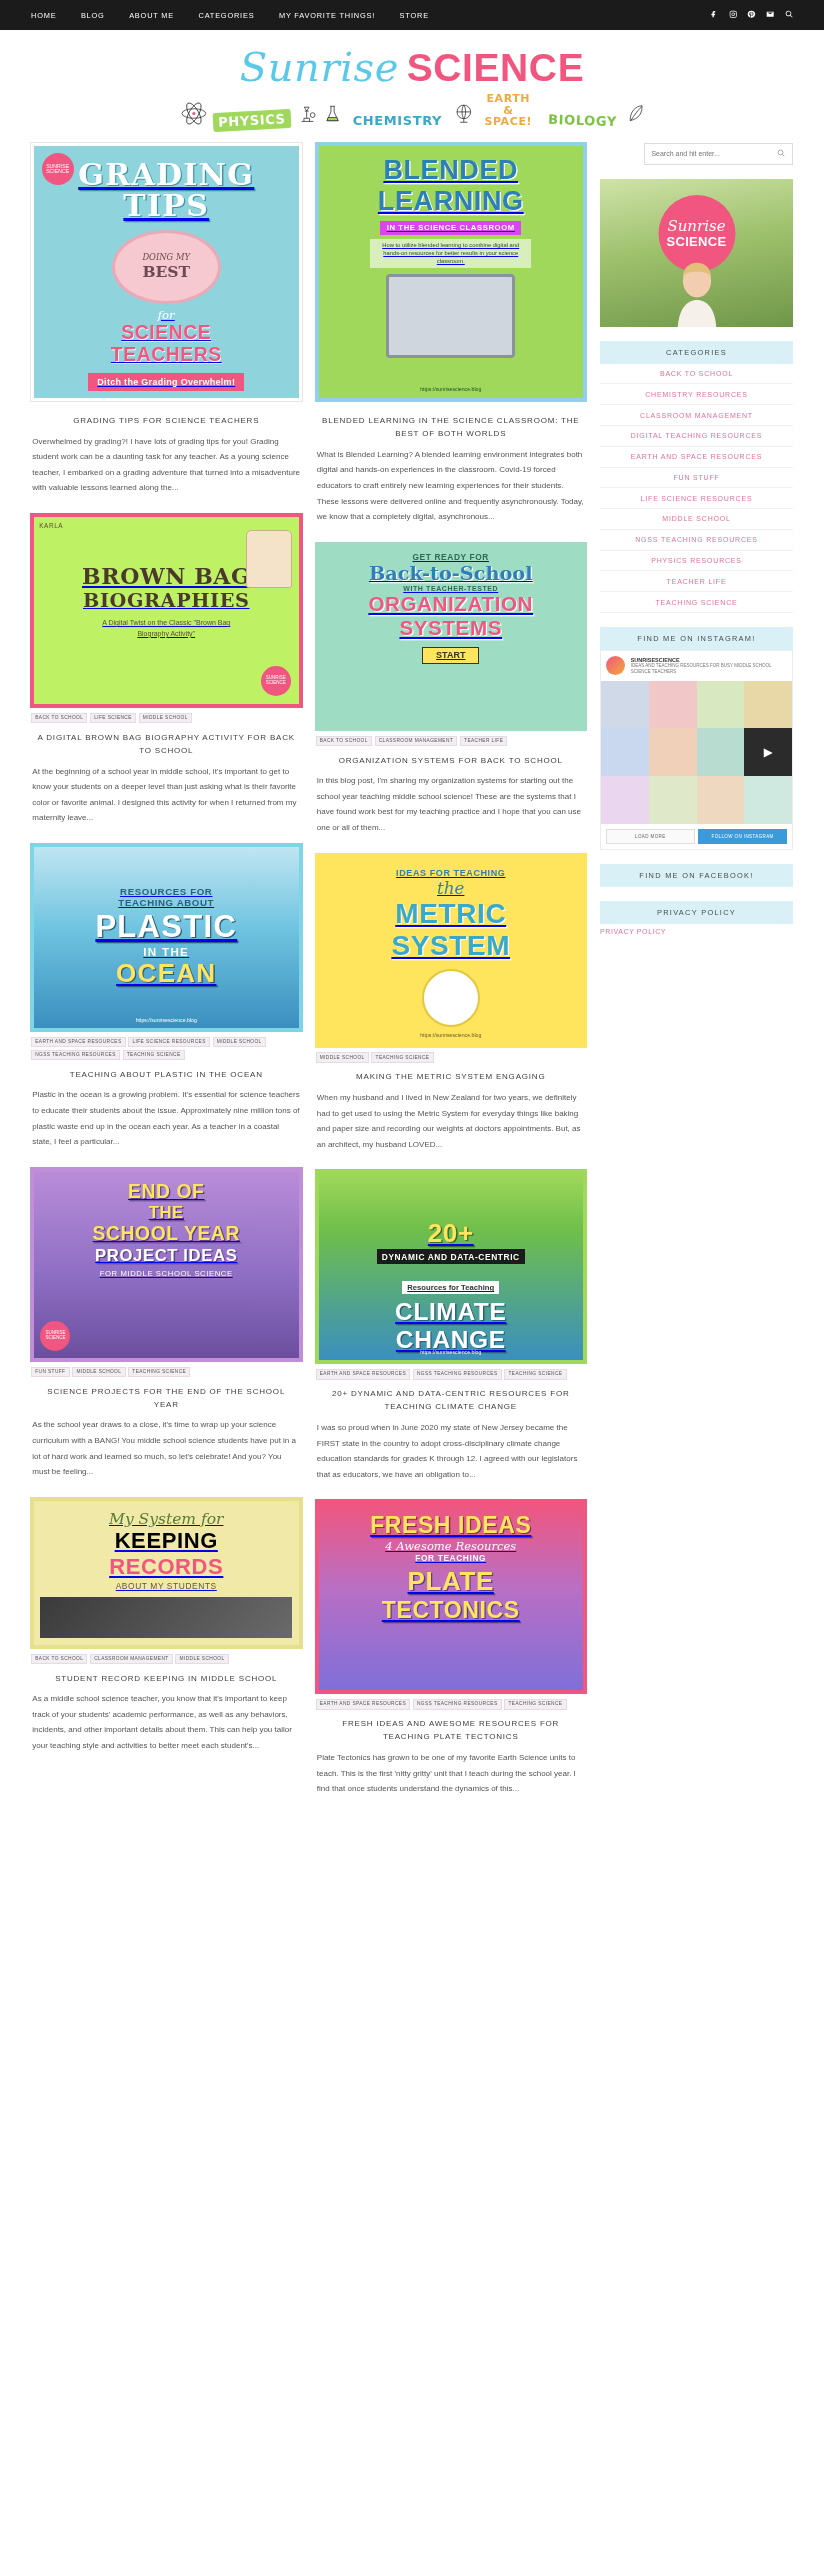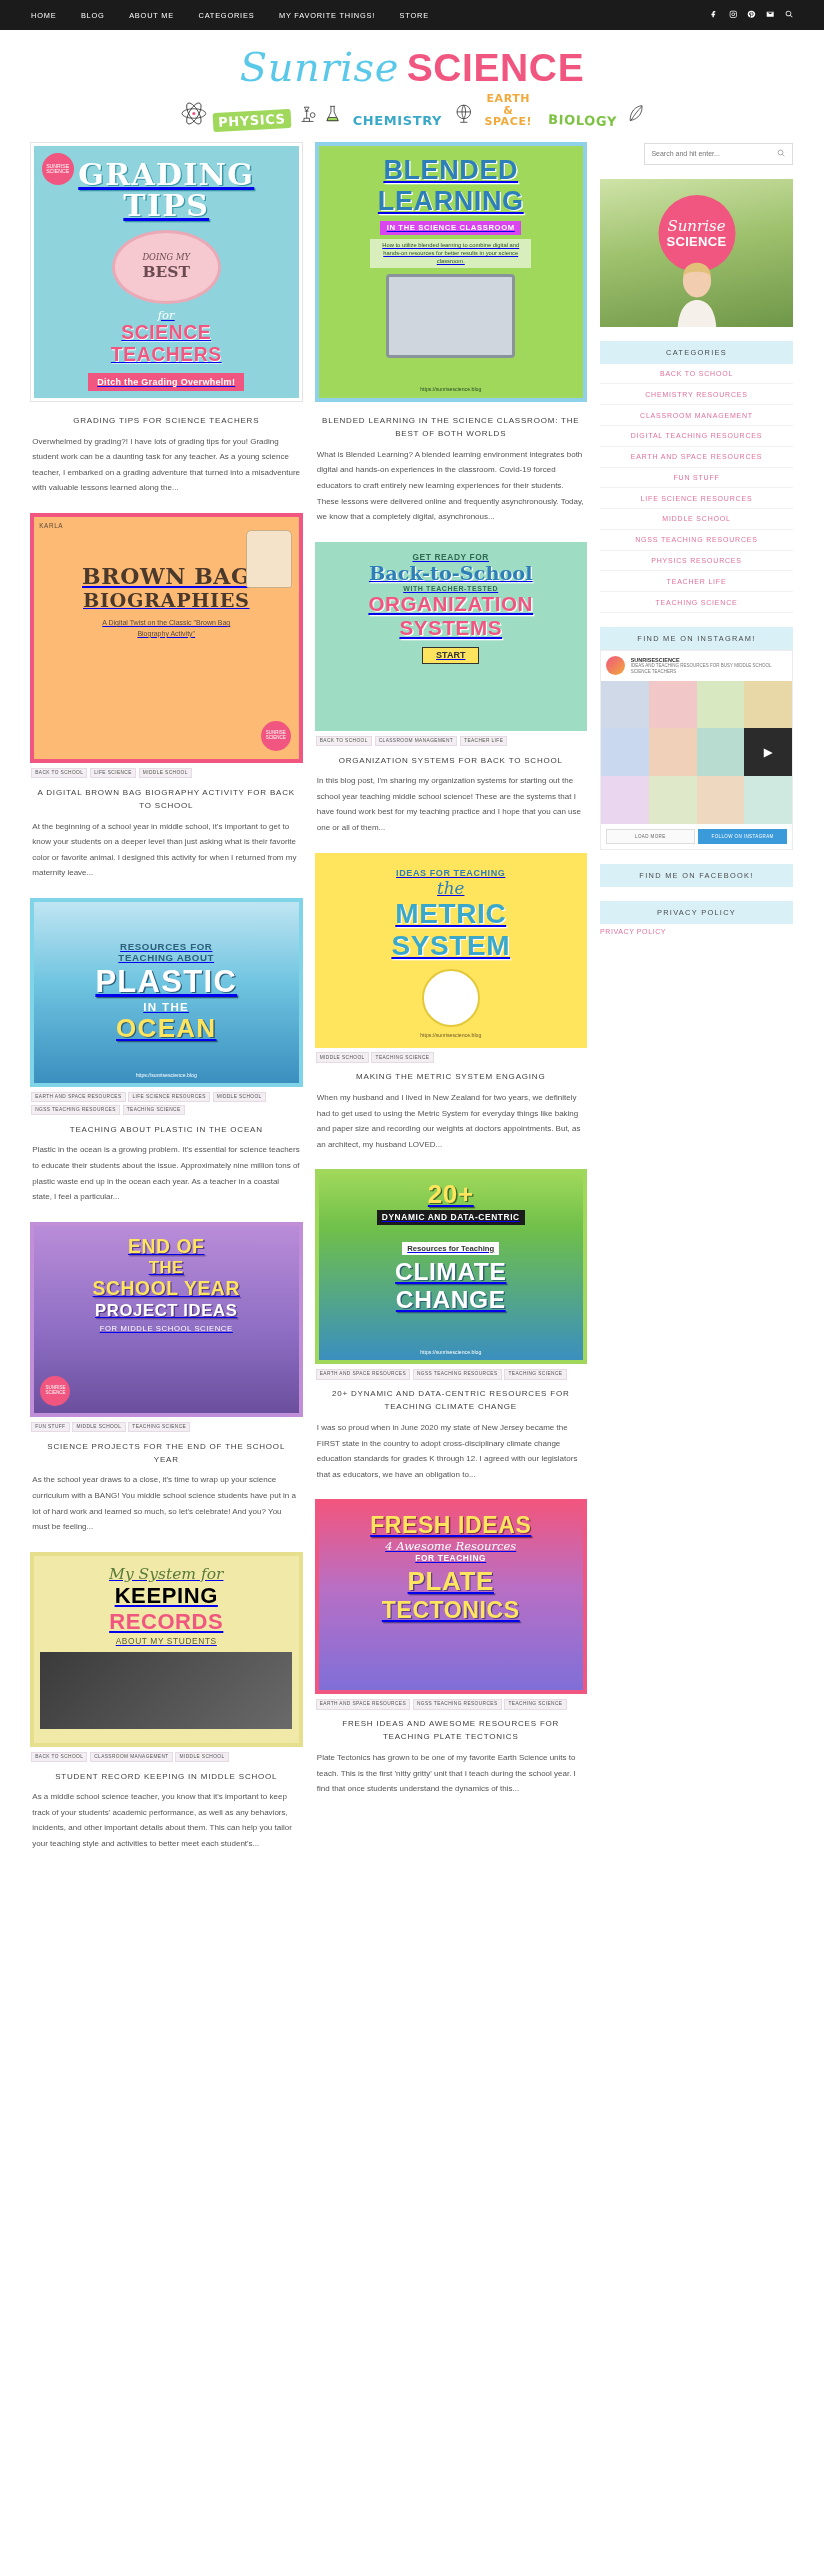--- a/index.html
+++ b/index.html
@@ -338,21 +338,21 @@
               <span style="display:block;font-weight:bold;font-size:19.3px;color:#f0567f;letter-spacing:0.6px;text-shadow:0.6px 0.6px 0 #fff">TEACHERS</span>
               <span style="display:block;margin-top:7.7px;background:#f0567f;color:#fff;font-weight:bold;font-size:9px;padding:3.9px 9px;letter-spacing:0.3px">Ditch the Grading Overwhelm!</span>
             </span>
           </a>
           <div class="tags"></div>
           <a class="post-title" href="#">GRADING TIPS FOR SCIENCE TEACHERS</a>
           <p class="excerpt">Overwhelmed by grading?! I have lots of grading tips for you! Grading student work can be a daunting task for any teacher. As a young science teacher, I embarked on a grading adventure that turned into a misadventure with valuable lessons learned along the...</p>
         </article>
 
         <article class="post">
-          <a class="thumb" href="#" style="height:248px;background:#fdba74;border-color:#f0567f;outline-color:#f0567f">
+          <a class="thumb" href="#" style="height:193px;background:#bef264;border-color:#f0567f;outline-color:#f0567f">
             <span class="thumb-inner" style="justify-content:flex-start;padding-top:9px">
               <span style="position:absolute;left:5.2px;top:5.2px;font-size:6.4px;color:#5a4a3a;letter-spacing:0.6px">KARLA</span>
               <span style="position:absolute;right:6.4px;top:13px;width:46px;height:58px;background:#f4e3c8;border-radius:5.2px 5.2px 2.6px 2.6px;border:1.3px solid #c9ae86"></span>
               <span style="display:block;font-family:'DejaVu Serif',serif;font-weight:bold;font-size:22px;color:#4b3a2c;margin-top:37px;letter-spacing:0.6px">BROWN BAG</span>
               <span style="display:block;font-family:'DejaVu Serif',serif;font-weight:bold;font-size:19.3px;color:#4b3a2c;letter-spacing:0.6px">BIOGRAPHIES</span>
               <span style="display:block;font-size:7px;color:#5c4a3a;margin-top:6.4px;max-width:129px;line-height:1.5">A Digital Twist on the Classic "Brown Bag Biography Activity"</span>
               <span style="position:absolute;right:7.7px;bottom:7.7px;width:30px;height:30px;border-radius:50%;background:#f0567f;color:#fff;font-size:4.5px;display:flex;align-items:center;justify-content:center;text-align:center;line-height:1.1">SUNRISE SCIENCE</span>
             </span>
           </a>
           <div class="tags">
@@ -400,21 +400,21 @@
           <div class="tags">
             <a class="tag" href="#">FUN STUFF</a>
             <a class="tag" href="#">MIDDLE SCHOOL</a>
             <a class="tag" href="#">TEACHING SCIENCE</a>
           </div>
           <a class="post-title" href="#">SCIENCE PROJECTS FOR THE END OF THE SCHOOL YEAR</a>
           <p class="excerpt">As the school year draws to a close, it's time to wrap up your science curriculum with a BANG! You middle school science students have put in a lot of hard work and learned so much, so let's celebrate! And you? You must be feeling...</p>
         </article>
 
         <article class="post">
-          <a class="thumb" href="#" style="height:193px;background:#f0e9a8;border-color:#e6df8e;outline-color:#e6df8e">
+          <a class="thumb" href="#" style="height:150px;background:#f0e9a8;border-color:#e6df8e;outline-color:#e6df8e">
             <span class="thumb-inner" style="justify-content:flex-start;padding-top:9px">
               <span style="display:block;font-family:'DejaVu Serif',serif;font-style:italic;font-size:15.5px;color:#5a7a3a">My System for</span>
               <span style="display:block;font-weight:bold;font-size:22px;color:#000000;letter-spacing:0.6px">KEEPING</span>
               <span style="display:block;font-weight:bold;font-size:22px;color:#f0567f;letter-spacing:0.6px">RECORDS</span>
               <span style="display:block;font-size:8.4px;color:#5a5a3a;letter-spacing:0.6px;margin-top:1.3px">ABOUT MY STUDENTS</span>
               <span style="display:block;width:100%;height:77px;margin-top:6.4px;background:linear-gradient(135deg,#3a3a3a,#6a6a6a)"></span>
             </span>
           </a>
           <div class="tags">
             <a class="tag" href="#">BACK TO SCHOOL</a>
@@ -479,21 +479,21 @@
           <div class="tags">
             <a class="tag" href="#">MIDDLE SCHOOL</a>
             <a class="tag" href="#">TEACHING SCIENCE</a>
           </div>
           <a class="post-title" href="#">MAKING THE METRIC SYSTEM ENGAGING</a>
           <p class="excerpt">When my husband and I lived in New Zealand for two years, we definitely had to get used to using the Metric System for everyday things like baking and paper size and recording our weights at doctors appointments. But, as an architect, my husband LOVED...</p>
         </article>
 
         <article class="post">
           <a class="thumb" href="#" style="height:193px;background:linear-gradient(180deg,#9fd85a 0%,#6fbf4a 30%,#3a8fbf 100%);border-color:#9fd85a;outline-color:#9fd85a">
-            <span class="thumb-inner" style="justify-content:flex-start;padding-top:5.2px">
+            <span class="thumb-inner" style="justify-content:flex-end;padding-top:5.2px">
               <span style="display:block;font-weight:bold;font-size:26px;color:#ffe45e;text-shadow:1.3px 1.3px 0 #3a6b2a;letter-spacing:0.6px">20+</span>
               <span style="display:block;background:#1b1b1b;color:#fff;font-weight:bold;font-size:8.4px;padding:2.6px 5.2px;letter-spacing:0.6px">DYNAMIC AND DATA-CENTRIC</span>
               <span style="display:block;background:#fff;color:#333;font-weight:bold;font-size:7.7px;padding:1.9px 5.2px;margin-top:17px">Resources for Teaching</span>
               <span style="display:block;font-weight:bold;font-size:24.5px;color:#fff;letter-spacing:0.6px;text-shadow:1.3px 1.3px 0 #2c5f7a;margin-top:3.9px">CLIMATE</span>
               <span style="display:block;font-weight:bold;font-size:24.5px;color:#fff;letter-spacing:0.6px;text-shadow:1.3px 1.3px 0 #2c5f7a">CHANGE</span>
               <span style="position:absolute;bottom:5.2px;font-size:5.2px;color:#fff">https://sunrisescience.blog</span>
             </span>
           </a>
           <div class="tags">
             <a class="tag" href="#">EARTH AND SPACE RESOURCES</a>

